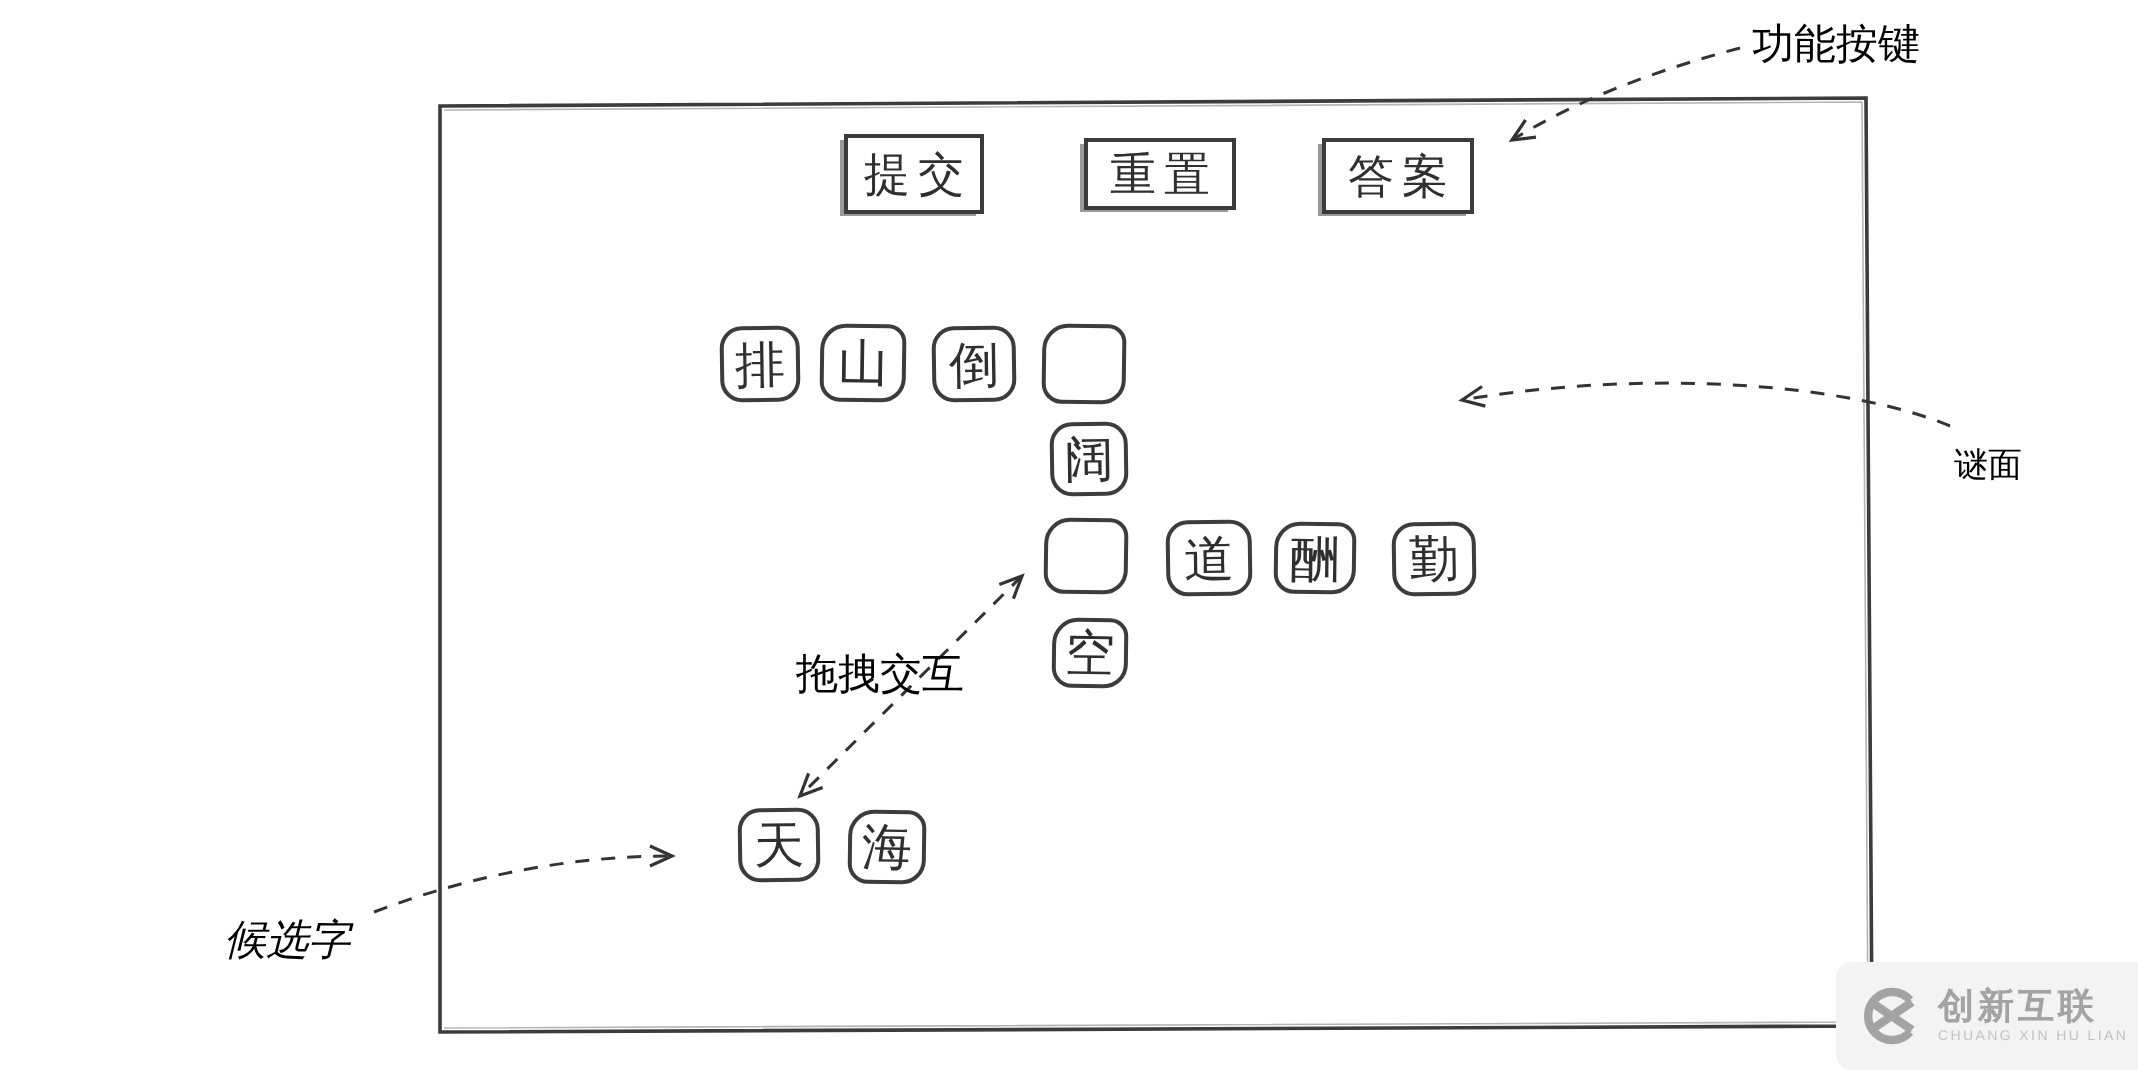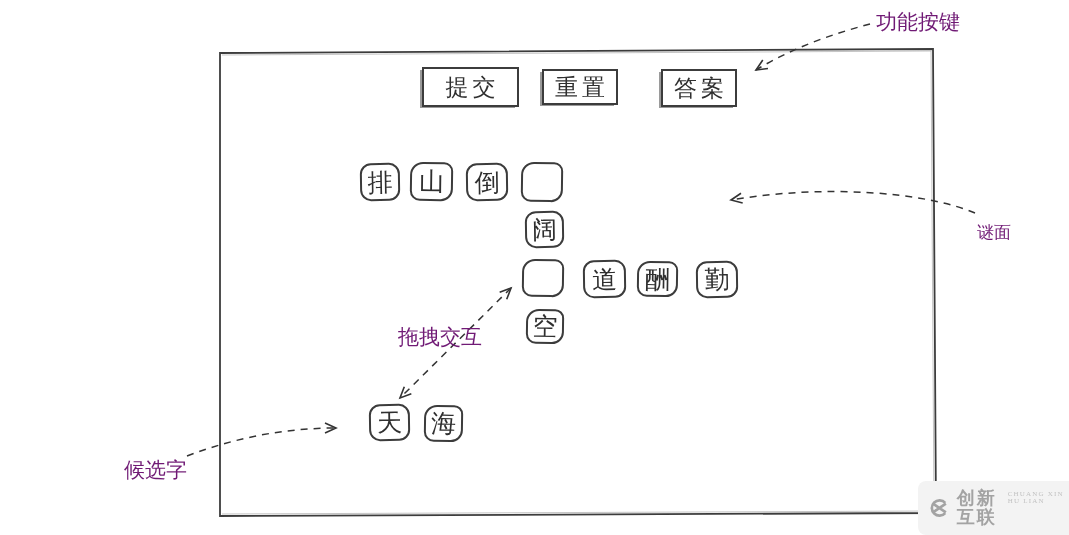--- a/index.html
+++ b/index.html
@@ -13,28 +13,28 @@
     border:2px solid #3c3c3c;background:#ffffff;font-size:23px;letter-spacing:4px;
     box-shadow:-3px 2px 0 -1px #9a9a9a;box-sizing:border-box;padding-left:4px;
   }
   .tile{
     position:absolute;display:flex;align-items:center;justify-content:center;
     border:2px solid #3c3c3c;border-radius:11px;background:#ffffff;
     font-size:25px;box-sizing:border-box;
   }
   .rA{transform:rotate(-0.9deg);}
   .rB{transform:rotate(0.8deg);border-radius:13px 9px 12px 10px;}
-  .note{position:absolute;font-size:21px;color:#701a75;white-space:nowrap;}
+  .note{position:absolute;font-size:21px;color:#000000;white-space:nowrap;}
   .note-big{font-size:17px;}
   .wm{
     position:absolute;left:918px;top:481px;width:151px;height:54px;
     background:#f3f3f3;border-radius:8px 0 0 8px;
     display:flex;align-items:center;gap:7px;padding-left:10px;box-sizing:border-box;
   }
-  .wm-col{display:flex;line-height:1.05;font-family:Liberation Serif, serif;}
+  .wm-col{display:flex;flex-direction:column;line-height:1.05;}
   .wm-name{font-size:18px;font-weight:bold;color:#a3a3a3;letter-spacing:2px;}
   .wm-sub{font-size:7px;color:#c2c2c2;letter-spacing:1.2px;margin-top:2px;}
 </style>
 </head>
 <body>
 
 <div class="stage">
 
   <svg class="overlay" viewBox="0 0 1069 535" xmlns="http://www.w3.org/2000/svg">
     <defs>
@@ -51,42 +51,42 @@
 
     <path d="M870 24 C 832 34, 792 48, 756 70" fill="none" stroke="#333333" stroke-width="1.5" stroke-dasharray="7 6" marker-end="url(#mEnd)"></path>
 
     <path d="M975 213 C 925 192, 825 184, 731 200" fill="none" stroke="#333333" stroke-width="1.5" stroke-dasharray="7 6" marker-end="url(#mEnd)"></path>
 
     <path d="M187 456 C 237 437, 287 428, 336 428" fill="none" stroke="#333333" stroke-width="1.5" stroke-dasharray="7 6" marker-end="url(#mEnd)"></path>
 
     <path d="M511 288 L400 398" fill="none" stroke="#333333" stroke-width="1.5" stroke-dasharray="7 6" marker-start="url(#mStart)" marker-end="url(#mEnd)"></path>
   </svg>
 
-  <div class="btn" style="left:422px;top:67px;width:97px;height:40px;">提交</div>
+  <div class="btn" style="left:422px;top:67px;width:70px;height:40px;">提交</div>
   <div class="btn" style="left:542px;top:69px;width:76px;height:36px;">重置</div>
   <div class="btn" style="left:661px;top:69px;width:76px;height:38px;">答案</div>
 
   <div class="tile rA" style="left:360px;top:163px;width:40px;height:38px;">排</div>
   <div class="tile rB" style="left:410px;top:162px;width:43px;height:39px;">山</div>
   <div class="tile rA" style="left:466px;top:163px;width:42px;height:38px;">倒</div>
   <div class="tile rB" style="left:521px;top:162px;width:42px;height:40px;"></div>
   <div class="tile rA" style="left:525px;top:211px;width:39px;height:37px;">阔</div>
   <div class="tile rB" style="left:522px;top:259px;width:42px;height:38px;"></div>
   <div class="tile rA" style="left:583px;top:260px;width:43px;height:38px;">道</div>
   <div class="tile rB" style="left:637px;top:261px;width:41px;height:36px;">酬</div>
   <div class="tile rA" style="left:696px;top:261px;width:42px;height:37px;">勤</div>
   <div class="tile rB" style="left:526px;top:309px;width:38px;height:35px;">空</div>
 
   <div class="tile rA" style="left:369px;top:404px;width:41px;height:37px;">天</div>
   <div class="tile rB" style="left:424px;top:405px;width:39px;height:37px;">海</div>
 
   <div class="note" style="left:876px;top:8px;">功能按键</div>
   <div class="note note-big" style="left:977px;top:221px;">谜面</div>
   <div class="note" style="left:398px;top:323px;text-align:center;">拖拽交互</div>
-  <div class="note" style="left:124px;top:456px;">候选字</div>
+  <div class="note" style="left:112px;top:456px;font-style:italic;">候选字</div>
 
   <div class="wm">
     <svg width="34" height="32" viewBox="0 0 34 32">
       <path d="M27 8 A 12 12 0 1 0 27 24" fill="none" stroke="#a3a3a3" stroke-width="4.2"></path>
       <path d="M9 10 L28 23 M28 9 L9 22" fill="none" stroke="#a3a3a3" stroke-width="4.2"></path>
     </svg>
     <div class="wm-col">
       <span class="wm-name">创新互联</span>
       <span class="wm-sub">CHUANG XIN HU LIAN</span>
     </div>

